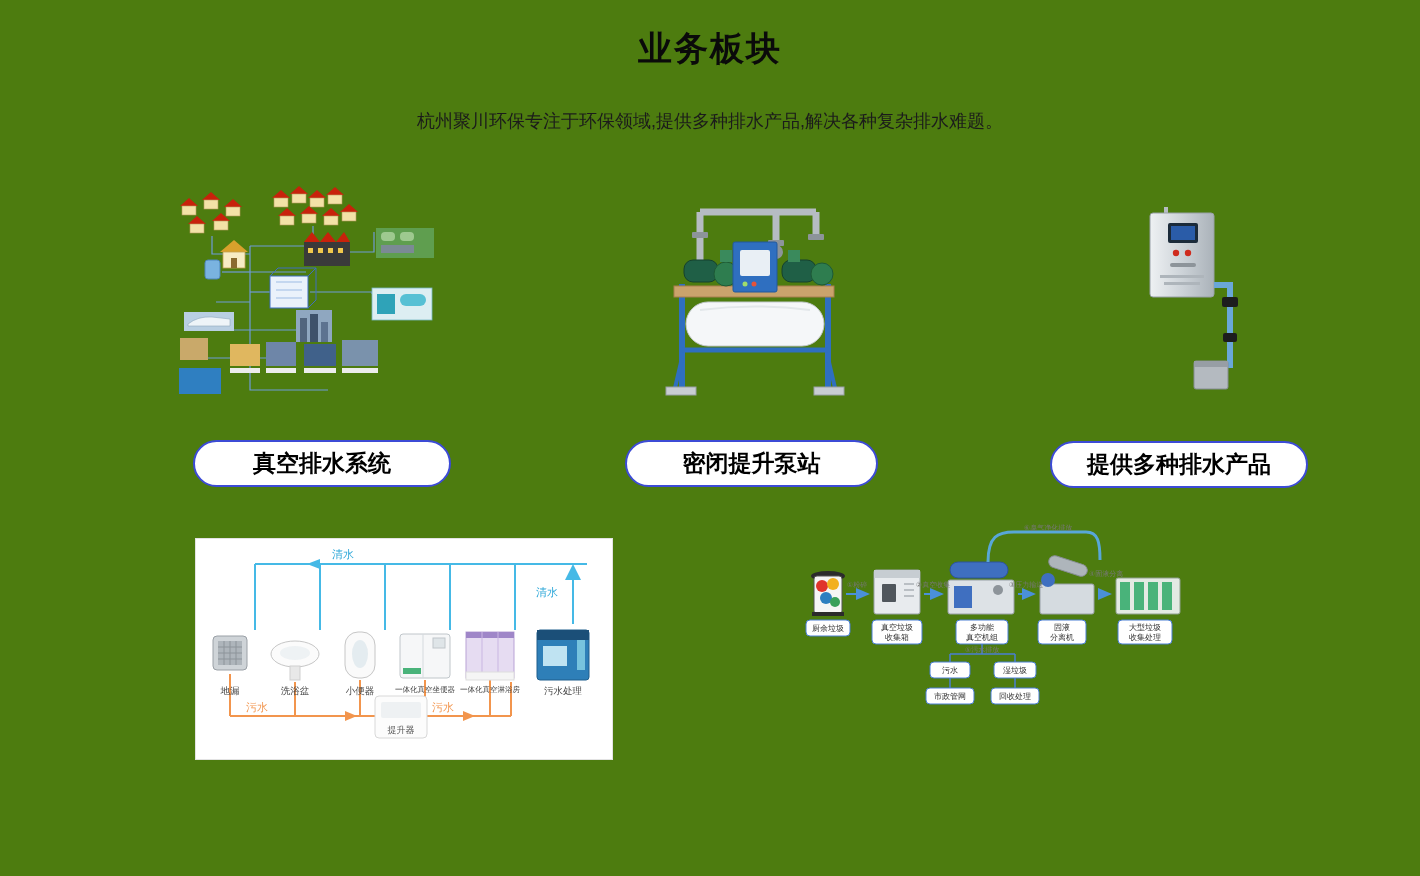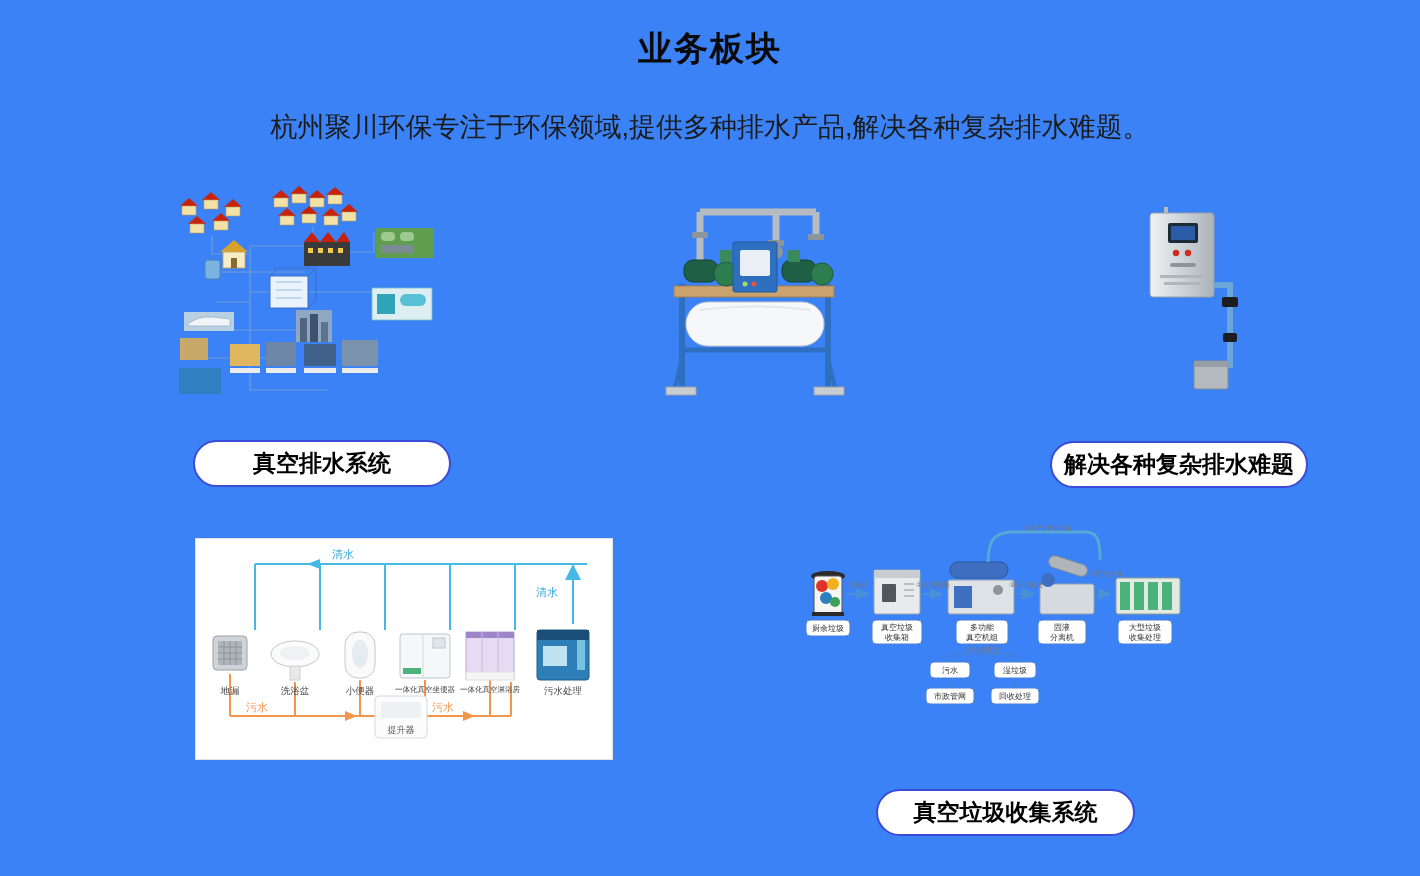--- a/index.html
+++ b/index.html
@@ -1,19 +1,19 @@
 <!DOCTYPE html>
 <html style="--pill-border: #3c4bd6; --clean-water: #45b9e6; --sewage: #f2954d; --flow-accent: #4a7fd4;"><head>
 <meta charset="utf-8">
 <style>
   html,body{margin:0;padding:0;background:#ffffff;}
   body{font-family:"Liberation Sans","DejaVu Sans",sans-serif;color:#000;}
-  .canvas{position:relative;width:1420px;height:876px;margin:0 auto;background:#3b82f6;overflow:hidden;}
+  .canvas{position:relative;width:1420px;height:876px;margin:0 auto;background:#4d7c0f;overflow:hidden;}
   .title{position:absolute;left:0;right:0;top:26px;text-align:center;font-size:34px;font-weight:700;color:#0a0a0a;letter-spacing:2px;}
-  .subtitle{position:absolute;left:0;right:0;top:109px;text-align:center;font-size:27px;font-weight:400;color:#1b1b1b;}
+  .subtitle{position:absolute;left:0;right:0;top:109px;text-align:center;font-size:18px;font-weight:400;color:#1b1b1b;}
   .img{position:absolute;}
   .img svg{display:block;width:100%;height:100%;}
   .pill{position:absolute;height:47px;box-sizing:border-box;border:2px solid var(--pill-border,#3c4bd6);
         border-radius:25px;background:#fff;display:flex;align-items:center;justify-content:center;
         font-size:23px;font-weight:600;color:#000;cursor:pointer;white-space:nowrap;}
   text{font-family:"Liberation Sans","DejaVu Sans",sans-serif;}
 </style>
 </head>
 <body>
 
@@ -155,20 +155,23 @@
         <rect x="158" y="60" width="12" height="12" fill="#3a8a5c"></rect>
       </g>
       <g>
         <rect x="103" y="52" width="44" height="50" rx="2" fill="#2f6fc0" stroke="#23589c"></rect>
         <rect x="110" y="60" width="30" height="26" rx="2" fill="#e9eff5"></rect>
         <circle cx="115" cy="94" r="2.5" fill="#9fdc6c"></circle>
         <circle cx="124" cy="94" r="2.5" fill="#e5533a"></circle>
       </g>
     </svg>
   </div>
+  <div class="pill" style="left:625px;top:440px;width:253px">
+    <span>密闭提升泵站</span>
+  </div>
 
   <div class="img" style="left:1130px;top:205px;width:125px;height:195px">
     <svg viewBox="0 0 125 195">
       <defs>
         <linearGradient id="steel" x1="0" y1="0" x2="1" y2="0">
           <stop offset="0" stop-color="#eef1f3"></stop>
             <stop offset="0.5" stop-color="#cdd3d8"></stop>
             <stop offset="1" stop-color="#aab2b9"></stop>
         </linearGradient>
       </defs>
@@ -188,21 +191,21 @@
       <path d="M84,80 H100 V160 H96" stroke="#6aa7d8" stroke-width="6" fill="none"></path>
       <rect x="92" y="92" width="16" height="10" rx="2" fill="#1d1d1d"></rect>
       <rect x="93" y="128" width="14" height="9" rx="2" fill="#1d1d1d"></rect>
       <g>
         <rect x="64" y="156" width="34" height="28" rx="2" fill="#b4bac0" stroke="#868d93"></rect>
         <rect x="64" y="156" width="34" height="6" fill="#979ea5"></rect>
       </g>
     </svg>
   </div>
   <div class="pill" style="left:1050px;top:441px;width:258px">
-    <span>解决各种复杂排水难题</span>
+    <span>提供多种排水产品</span>
   </div>
 
   <div class="img" style="left:195px;top:538px;width:418px;height:222px">
     <svg viewBox="0 0 418 222">
       <rect x="0.5" y="0.5" width="417" height="221" fill="#ffffff" stroke="#e3e3e3"></rect>
       <g stroke="#45b9e6" stroke-width="2" fill="none">
         <path d="M60,26 H392"></path>
         <path d="M60,26 V92"></path>
           <path d="M125,26 V92"></path>
           <path d="M190,26 V92"></path>
@@ -368,17 +371,14 @@
       <text x="217" y="175" font-size="8" fill="#333" text-anchor="middle">回收处理</text>
 
       <text x="59" y="63" font-size="7" fill="#777" text-anchor="middle">①粉碎</text>
       <text x="135" y="63" font-size="7" fill="#777" text-anchor="middle">②真空收集</text>
       <text x="228" y="63" font-size="7" fill="#777" text-anchor="middle">③压力输送</text>
       <text x="308" y="52" font-size="7" fill="#777" text-anchor="middle">④固液分离</text>
       <text x="184" y="128" font-size="7" fill="#777" text-anchor="middle">⑤污水排放</text>
       <text x="250" y="6" font-size="7" fill="#777" text-anchor="middle">⑥臭气净化排放</text>
     </svg>
   </div>
-  <div class="pill" style="left:876px;top:789px;width:259px">
-    <span>真空垃圾收集系统</span>
-  </div>
 
 </div>
 
 </body></html>

